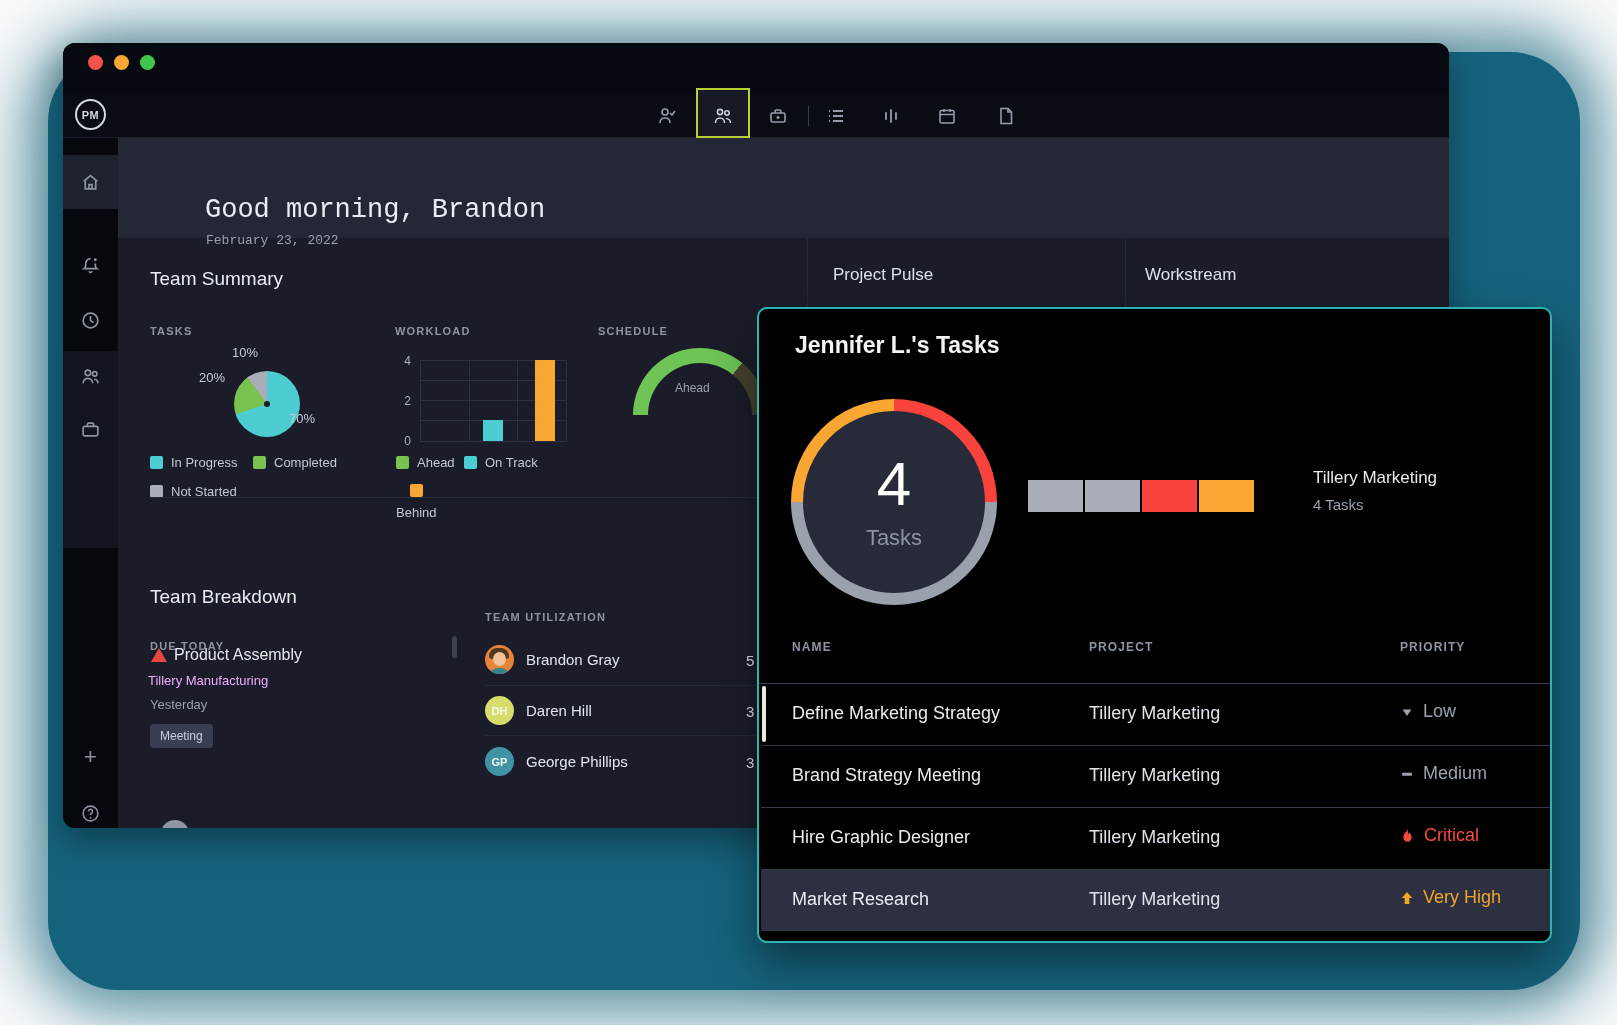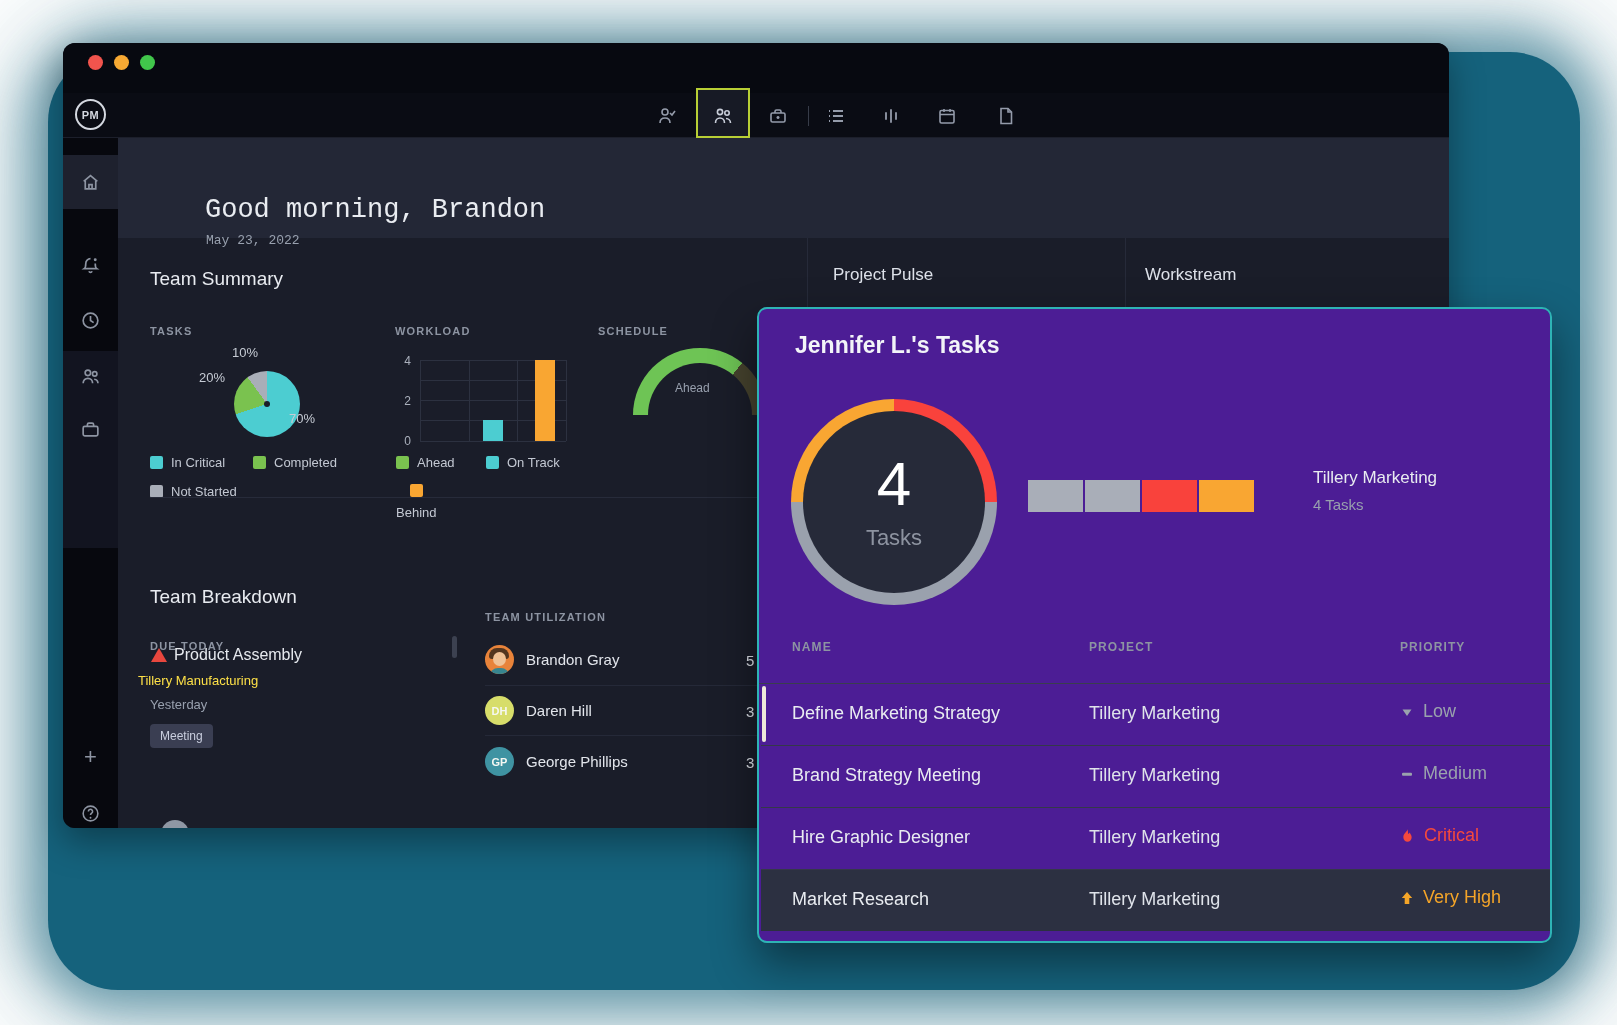--- a/index.html
+++ b/index.html
@@ -79,36 +79,36 @@
   #gauge { position:absolute; left:570px; top:305px; width:134px; height:67px; border-radius:67px 67px 0 0;
     background:conic-gradient(from 270deg at 50% 100%, #6ec455 0deg 129deg, #46432e 129deg 180deg); }
   #gauge::after { content:""; position:absolute; left:15px; top:15px; width:104px; height:52px; border-radius:52px 52px 0 0; background:#1a1d29; }
   #gauge-lab { position:absolute; left:612px; top:338px; font-size:12px; color:#98a0ae; z-index:1; }
 
   #hr-summary { position:absolute; left:87px; top:454px; width:631px; height:1px; background:#272b3a; }
 
   
   .warn-tri { width:0; height:0; border-left:8px solid transparent; border-right:8px solid transparent; border-bottom:14px solid #e8473e; display:inline-block; }
   #due-task { position:absolute; left:111px; top:603px; font-size:16px; color:#e6e9ee; }
-  #due-proj { position:absolute; left:75px; top:630px; font-size:13px; color:#fde047; }
+  #due-proj { position:absolute; left:85px; top:630px; font-size:13px; color:#f0abfc; }
   #due-when { position:absolute; left:87px; top:654px; font-size:13px; color:#98a0ae; }
   #due-chip { position:absolute; left:87px; top:681px; padding:5px 10px; background:#3a3e52; border-radius:4px; font-size:12px; color:#c9cede; }
   #due-avatar-sliver { position:absolute; left:98px; top:777px; width:28px; height:28px; border-radius:50%; background:#8f97a4; }
   #bd-scroll { position:absolute; left:389px; top:593px; width:5px; height:22px; border-radius:3px; background:#3c4150; }
 
   .util-row { position:absolute; left:422px; display:flex; align-items:center; gap:12px; cursor:pointer; }
   .util-avatar { width:29px; height:29px; border-radius:50%; display:flex; align-items:center; justify-content:center;
     font-size:11px; font-weight:bold; color:#f6f8f3; flex:none; }
   .util-name { font-size:15px; color:#e2e5eb; }
   .util-div { position:absolute; left:422px; width:272px; height:1px; background:#252938; }
   .util-num { position:absolute; left:683px; width:11px; overflow:hidden; font-size:15px; color:#dfe3ea; }
 
   
   #panel { position:absolute; left:757px; top:307px; width:795px; height:636px; z-index:5;
-    background:#4c1d95; border:2px solid #2eb3b5; border-radius:10px;
+    background:#000000; border:2px solid #2eb3b5; border-radius:10px;
     box-shadow:0 20px 45px rgba(0,0,0,.45); }
   #panel-scroll { position:absolute; left:3px; top:377px; width:4px; height:56px; border-radius:2px; background:#efe9da; }
   #panel-title { position:absolute; left:36px; top:23px; font-size:23px; font-weight:bold; color:#f2f4f8; }
 
   #donut { position:absolute; left:32px; top:90px; width:206px; height:206px; border-radius:50%;
     background:conic-gradient(#f9423c 0turn .25turn, #9aa1ad .25turn .75turn, #f9a632 .75turn 1turn); }
   #donut-hole { position:absolute; left:12px; top:12px; width:182px; height:182px; border-radius:50%; background:#262a39;
     display:flex; flex-direction:column; align-items:center; justify-content:center; }
   #donut-value { font-size:62px; color:#ffffff; font-weight:300; line-height:1; }
   #donut-label { font-size:22px; color:#8d93a0; margin-top:10px; }
@@ -239,21 +239,21 @@
             <circle cx="10" cy="10" r="7"></circle>
             <path d="M8 8a2 2 0 113.3 1.5c-.8.7-1.3 1-1.3 2"></path>
             <circle cx="10" cy="14" r=".9" fill="currentColor" stroke="none"></circle>
           </svg>
       </div>
 
     </div>
 
     <div id="headerband">
       <div id="greeting">Good morning, Brandon</div>
-      <div id="date">May 23, 2022</div>
+      <div id="date">February 23, 2022</div>
     </div>
 
     <div id="coldiv1"></div>
     <div id="coldiv2"></div>
     <div class="colheader" id="ph-pulse">Project Pulse</div>
     <div class="colheader" id="ph-work">Workstream</div>
 
     <div class="sec-title" style="left:87px; top:225px;">Team Summary</div>
     <div class="mini-label" style="left:87px; top:282px;">TASKS</div>
     <div class="mini-label" style="left:332px; top:282px;">WORKLOAD</div>
@@ -277,35 +277,35 @@
     <div class="ytick" style="top:351px">2</div>
     <div class="ytick" style="top:391px">0</div>
     <div id="bar-teal"></div>
     <div id="bar-orange" class="dotted"></div>
 
     <div id="gauge"></div>
     <div id="gauge-lab">Ahead</div>
 
     <div class="legend-item" style="left:87px; top:412px;">
       <span class="swatch" style="background:#4ccdd1"></span>
-      <span>In Critical</span>
+      <span>In Progress</span>
     </div>
     <div class="legend-item" style="left:190px; top:412px;">
       <span class="swatch" style="background:#7ac24f"></span>
       <span>Completed</span>
     </div>
     <div class="legend-item" style="left:87px; top:441px;">
       <span class="swatch" style="background:#a9aeb8"></span>
       <span>Not Started</span>
     </div>
     <div class="legend-item" style="left:333px; top:412px;">
       <span class="swatch" style="background:#7ac24f"></span>
       <span>Ahead</span>
     </div>
-    <div class="legend-item" style="left:423px; top:412px;justify-content:center;">
+    <div class="legend-item" style="left:401px; top:412px;justify-content:center;">
       <span class="swatch" style="background:#4ccdd1"></span>
       <span>On Track</span>
     </div>
     <div class="legend-item" style="left:333px; top:441px;flex-direction:column;">
       <span class="swatch dotted" style="background:#f9a632"></span>
       <span>Behind</span>
     </div>
 
     <div id="hr-summary"></div>
 

